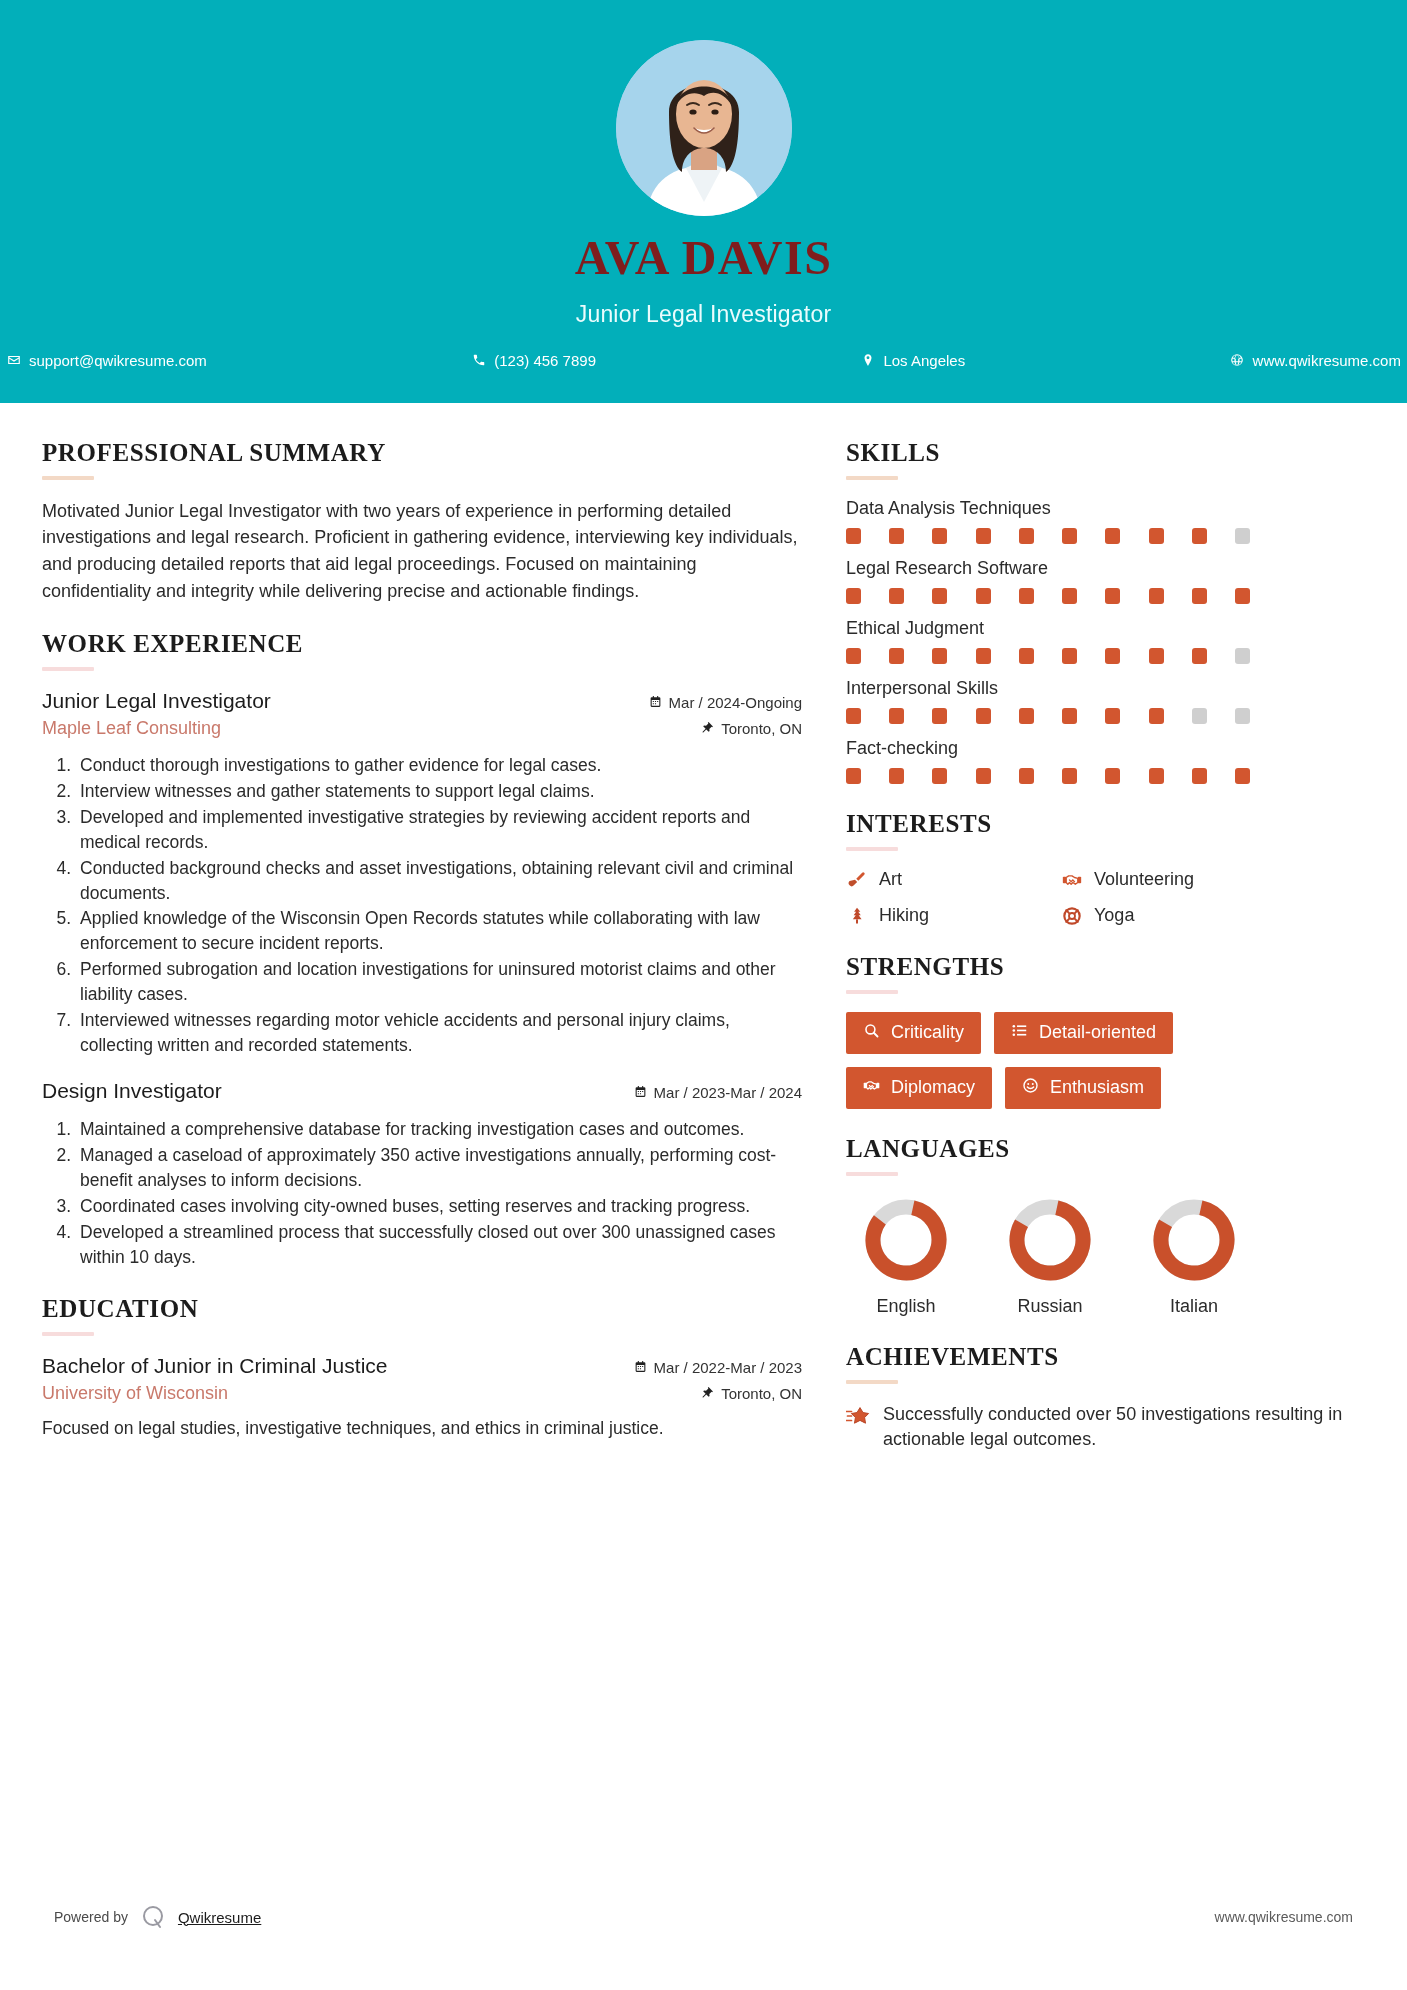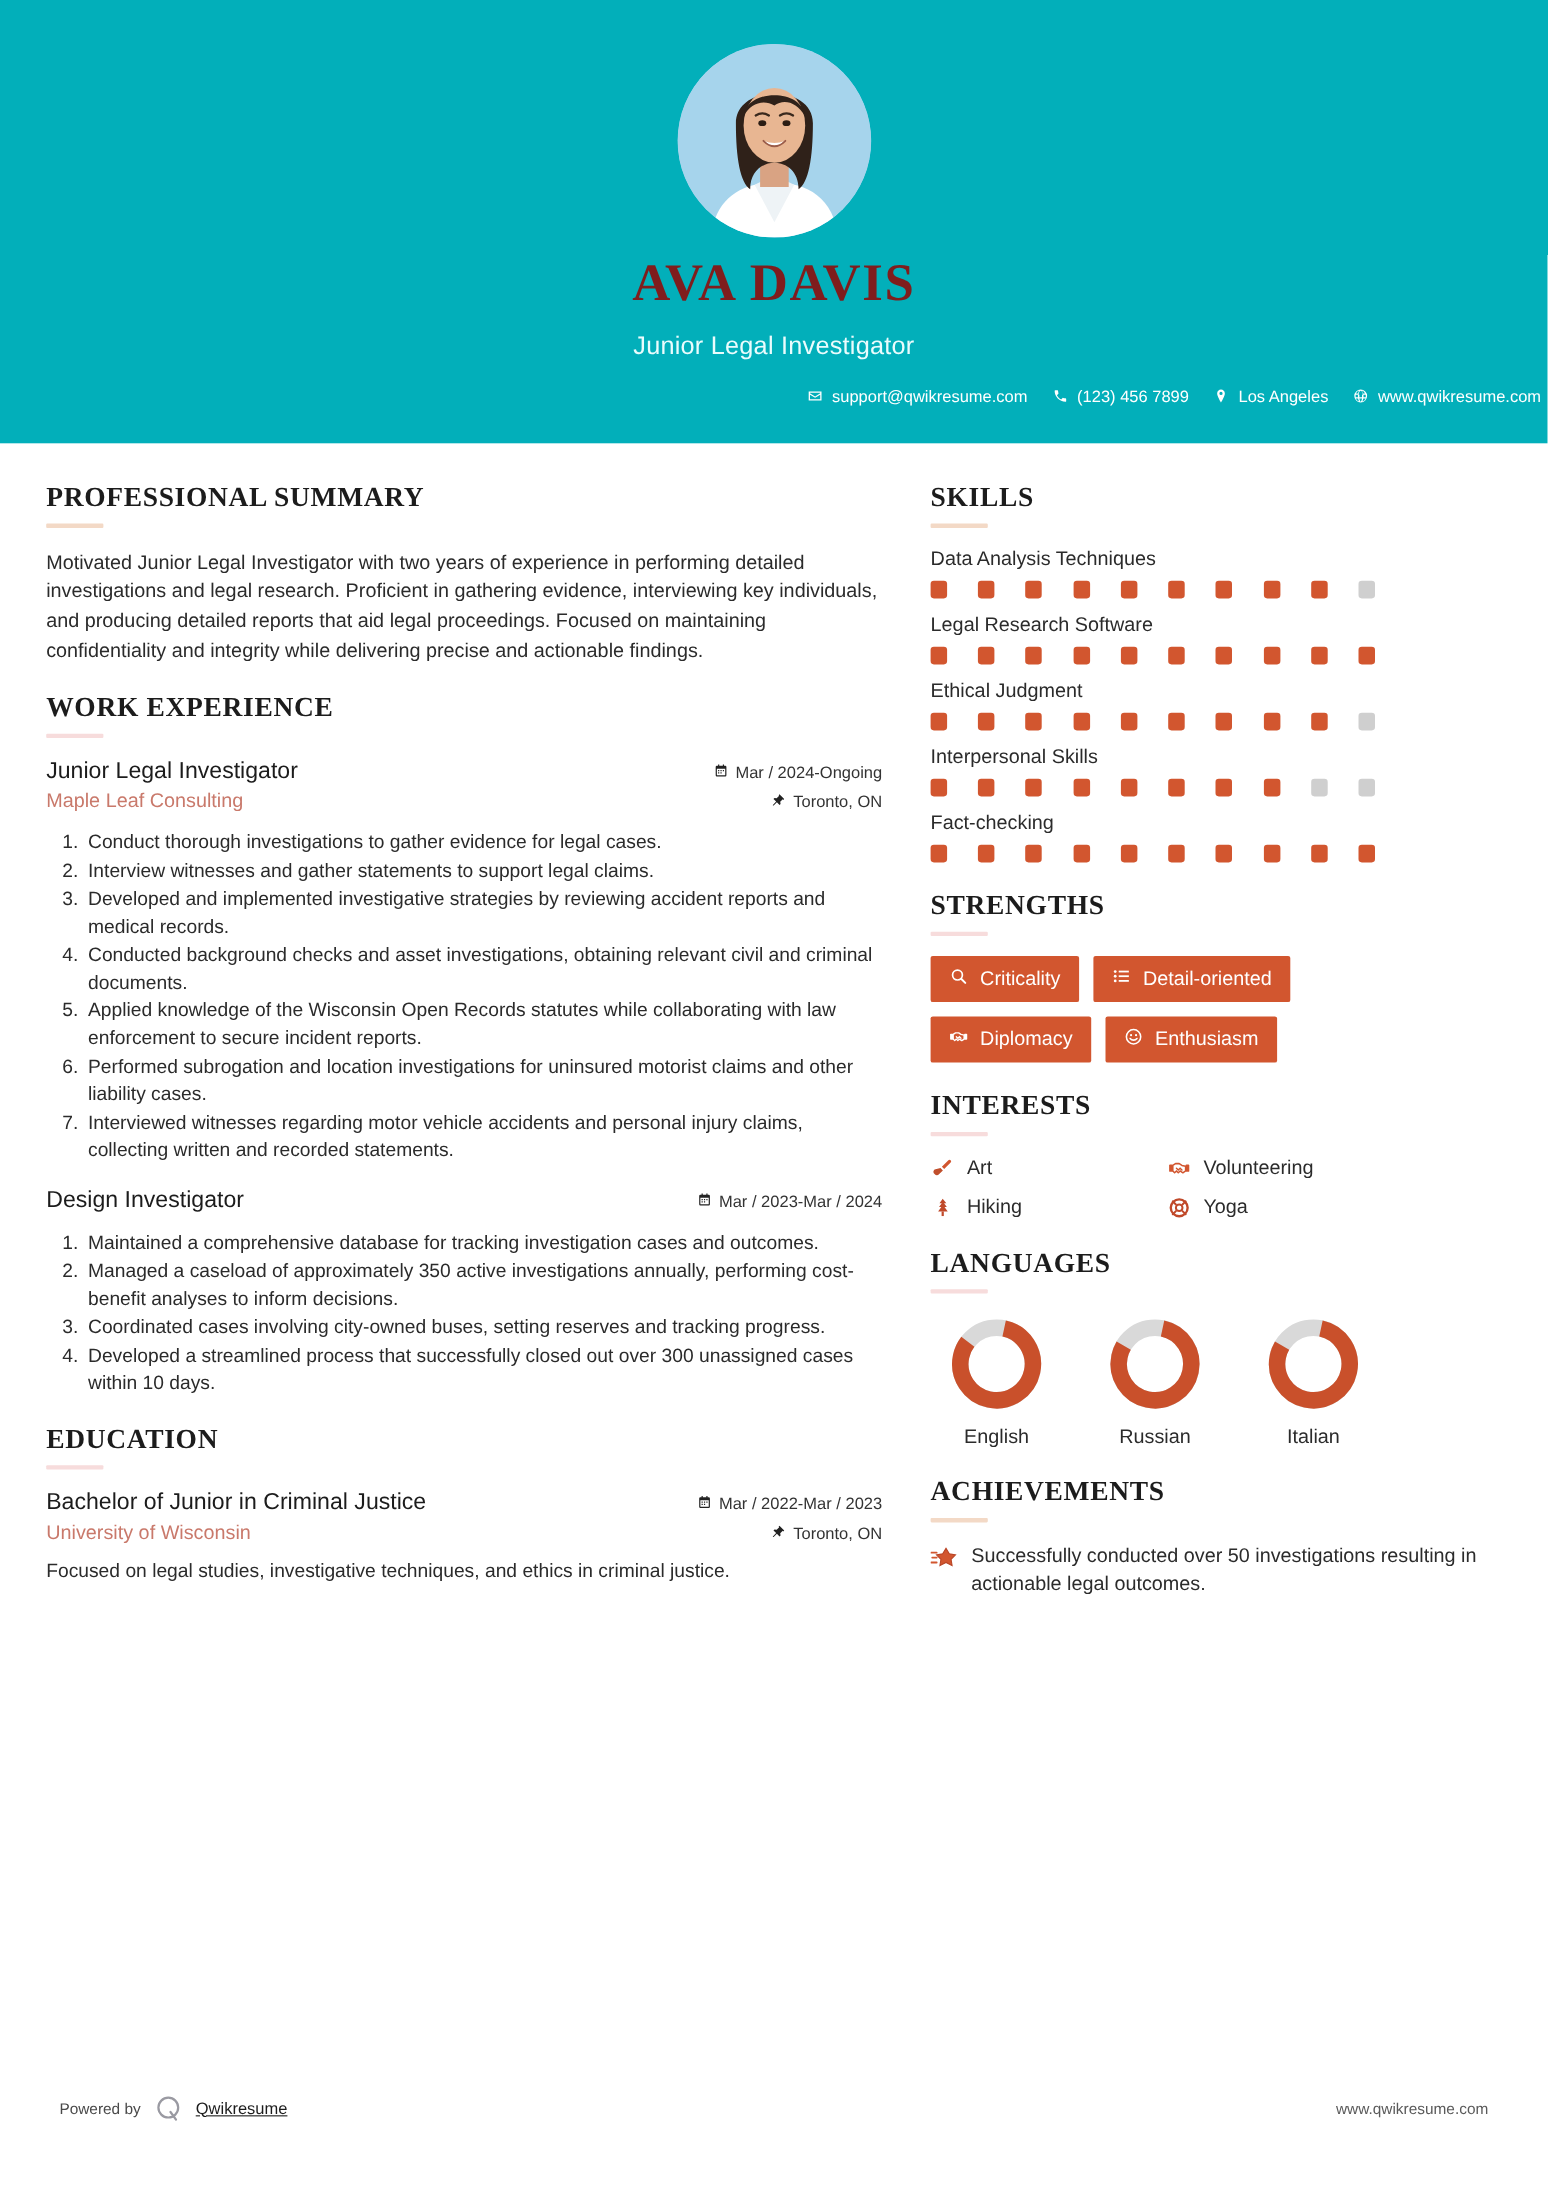--- a/index.html
+++ b/index.html
@@ -46,21 +46,21 @@
   }
   .job-title {
     font-size: 23px;
     color: #eafcfd;
     font-weight: 400;
     margin-bottom: 24px;
     letter-spacing: 0.2px;
   }
   .contact-row {
     display: flex;
-    justify-content: flex-end;
+    justify-content: space-between;
     align-items: center;
     gap: 10px;
     flex-wrap: wrap;
     font-size: 15px;
     color: #ffffff;
   }
   .contact-item {
     display: flex;
     align-items: center;
     gap: 8px;
@@ -485,63 +485,20 @@
                 <span class="dot on"></span>
                 <span class="dot on"></span>
                 <span class="dot on"></span>
                 <span class="dot on"></span>
               </div>
             </div>
           </div>
       </div>
 
       <div class="sec">
-        <div class="sec-title">STRENGTHS</div>
-        <div class="sec-rule pink"></div>
-        <div class="strength-rows" id="strengths-list">
-            <div class="badge">
-              <span><svg viewBox="0 0 24 24">
-                  <circle cx="10.5" cy="10.5" r="6.3" fill="none" stroke="#ffffff" stroke-width="2.2"></circle>
-                  <line x1="15.2" y1="15.2" x2="20.5" y2="20.5" stroke="#ffffff" stroke-width="2.6" stroke-linecap="round"></line>
-                </svg></span>
-              <span>Criticality</span>
-            </div>
-            <div class="badge">
-              <span><svg viewBox="0 0 24 24">
-                  <circle cx="4" cy="6" r="1.8" fill="#ffffff"></circle>
-                  <circle cx="4" cy="12" r="1.8" fill="#ffffff"></circle>
-                  <circle cx="4" cy="18" r="1.8" fill="#ffffff"></circle>
-                  <rect x="8.5" y="4.8" width="13" height="2.3" fill="#ffffff"></rect>
-                  <rect x="8.5" y="10.8" width="13" height="2.3" fill="#ffffff"></rect>
-                  <rect x="8.5" y="16.8" width="13" height="2.3" fill="#ffffff"></rect>
-                </svg></span>
-              <span>Detail-oriented</span>
-            </div>
-            <div class="badge">
-              <span><svg viewBox="0 0 24 24">
-                  <rect x="1" y="8" width="4" height="8" rx="1" fill="#ffffff"></rect>
-                  <rect x="19" y="8" width="4" height="8" rx="1" fill="#ffffff"></rect>
-                  <path d="M5 9l3-2h4l3 2 4 1v5l-3 2-3-2-2 2-2-2-2 2-2-2V10z" fill="none" stroke="#ffffff" stroke-width="1.7" stroke-linejoin="round"></path>
-                  <path d="M9 12l2 2 2-2 2 2" fill="none" stroke="#ffffff" stroke-width="1.6" stroke-linecap="round"></path>
-                </svg></span>
-              <span>Diplomacy</span>
-            </div>
-            <div class="badge">
-              <span><svg viewBox="0 0 24 24">
-                  <circle cx="12" cy="12" r="9.2" fill="none" stroke="#ffffff" stroke-width="2"></circle>
-                  <circle cx="8.8" cy="10" r="1.4" fill="#ffffff"></circle>
-                  <circle cx="15.2" cy="10" r="1.4" fill="#ffffff"></circle>
-                  <path d="M7.6 14.2a5.6 5.6 0 0 0 8.8 0" fill="none" stroke="#ffffff" stroke-width="2" stroke-linecap="round"></path>
-                </svg></span>
-              <span>Enthusiasm</span>
-            </div>
-          </div>
-      </div>
-
-      <div class="sec">
         <div class="sec-title">INTERESTS</div>
         <div class="sec-rule pink"></div>
         <div class="interests-grid" id="interests-list">
             <div class="interest">
               <span class="gi">
                 <svg viewBox="0 0 24 24">
                   <path d="M20.7 3.3a1.8 1.8 0 0 0-2.5 0l-7.1 7.1 2.5 2.5 7.1-7.1a1.8 1.8 0 0 0 0-2.5z" fill="#D2562F"></path>
                   <path d="M9.6 11.8l2.6 2.6-4 4a3.6 3.6 0 0 1-5.1-5.1l6.5-1.5z" fill="#C04F2C"></path>
                 </svg>
               </span>
@@ -569,20 +526,63 @@
             </div>
             <div class="interest">
               <span class="gi">
                 <svg viewBox="0 0 24 24">
                   <circle cx="12" cy="12" r="9.2" fill="none" stroke="#C0492A" stroke-width="2.6"></circle>
                   <circle cx="12" cy="12" r="3.6" fill="none" stroke="#C0492A" stroke-width="2.2"></circle>
                   <path d="M5 5l3.4 3.4M19 5l-3.4 3.4M5 19l3.4-3.4M19 19l-3.4-3.4" stroke="#C0492A" stroke-width="2.2" stroke-linecap="round"></path>
                 </svg>
               </span>
               <span>Yoga</span>
+            </div>
+          </div>
+      </div>
+
+      <div class="sec">
+        <div class="sec-title">STRENGTHS</div>
+        <div class="sec-rule pink"></div>
+        <div class="strength-rows" id="strengths-list">
+            <div class="badge">
+              <span><svg viewBox="0 0 24 24">
+                  <circle cx="10.5" cy="10.5" r="6.3" fill="none" stroke="#ffffff" stroke-width="2.2"></circle>
+                  <line x1="15.2" y1="15.2" x2="20.5" y2="20.5" stroke="#ffffff" stroke-width="2.6" stroke-linecap="round"></line>
+                </svg></span>
+              <span>Criticality</span>
+            </div>
+            <div class="badge">
+              <span><svg viewBox="0 0 24 24">
+                  <circle cx="4" cy="6" r="1.8" fill="#ffffff"></circle>
+                  <circle cx="4" cy="12" r="1.8" fill="#ffffff"></circle>
+                  <circle cx="4" cy="18" r="1.8" fill="#ffffff"></circle>
+                  <rect x="8.5" y="4.8" width="13" height="2.3" fill="#ffffff"></rect>
+                  <rect x="8.5" y="10.8" width="13" height="2.3" fill="#ffffff"></rect>
+                  <rect x="8.5" y="16.8" width="13" height="2.3" fill="#ffffff"></rect>
+                </svg></span>
+              <span>Detail-oriented</span>
+            </div>
+            <div class="badge">
+              <span><svg viewBox="0 0 24 24">
+                  <rect x="1" y="8" width="4" height="8" rx="1" fill="#ffffff"></rect>
+                  <rect x="19" y="8" width="4" height="8" rx="1" fill="#ffffff"></rect>
+                  <path d="M5 9l3-2h4l3 2 4 1v5l-3 2-3-2-2 2-2-2-2 2-2-2V10z" fill="none" stroke="#ffffff" stroke-width="1.7" stroke-linejoin="round"></path>
+                  <path d="M9 12l2 2 2-2 2 2" fill="none" stroke="#ffffff" stroke-width="1.6" stroke-linecap="round"></path>
+                </svg></span>
+              <span>Diplomacy</span>
+            </div>
+            <div class="badge">
+              <span><svg viewBox="0 0 24 24">
+                  <circle cx="12" cy="12" r="9.2" fill="none" stroke="#ffffff" stroke-width="2"></circle>
+                  <circle cx="8.8" cy="10" r="1.4" fill="#ffffff"></circle>
+                  <circle cx="15.2" cy="10" r="1.4" fill="#ffffff"></circle>
+                  <path d="M7.6 14.2a5.6 5.6 0 0 0 8.8 0" fill="none" stroke="#ffffff" stroke-width="2" stroke-linecap="round"></path>
+                </svg></span>
+              <span>Enthusiasm</span>
             </div>
           </div>
       </div>
 
       <div class="sec">
         <div class="sec-title">LANGUAGES</div>
         <div class="sec-rule pink"></div>
         <div class="lang-row" id="languages-list">
             <div class="lang">
               <svg width="92" height="92" viewBox="0 0 92 92">

